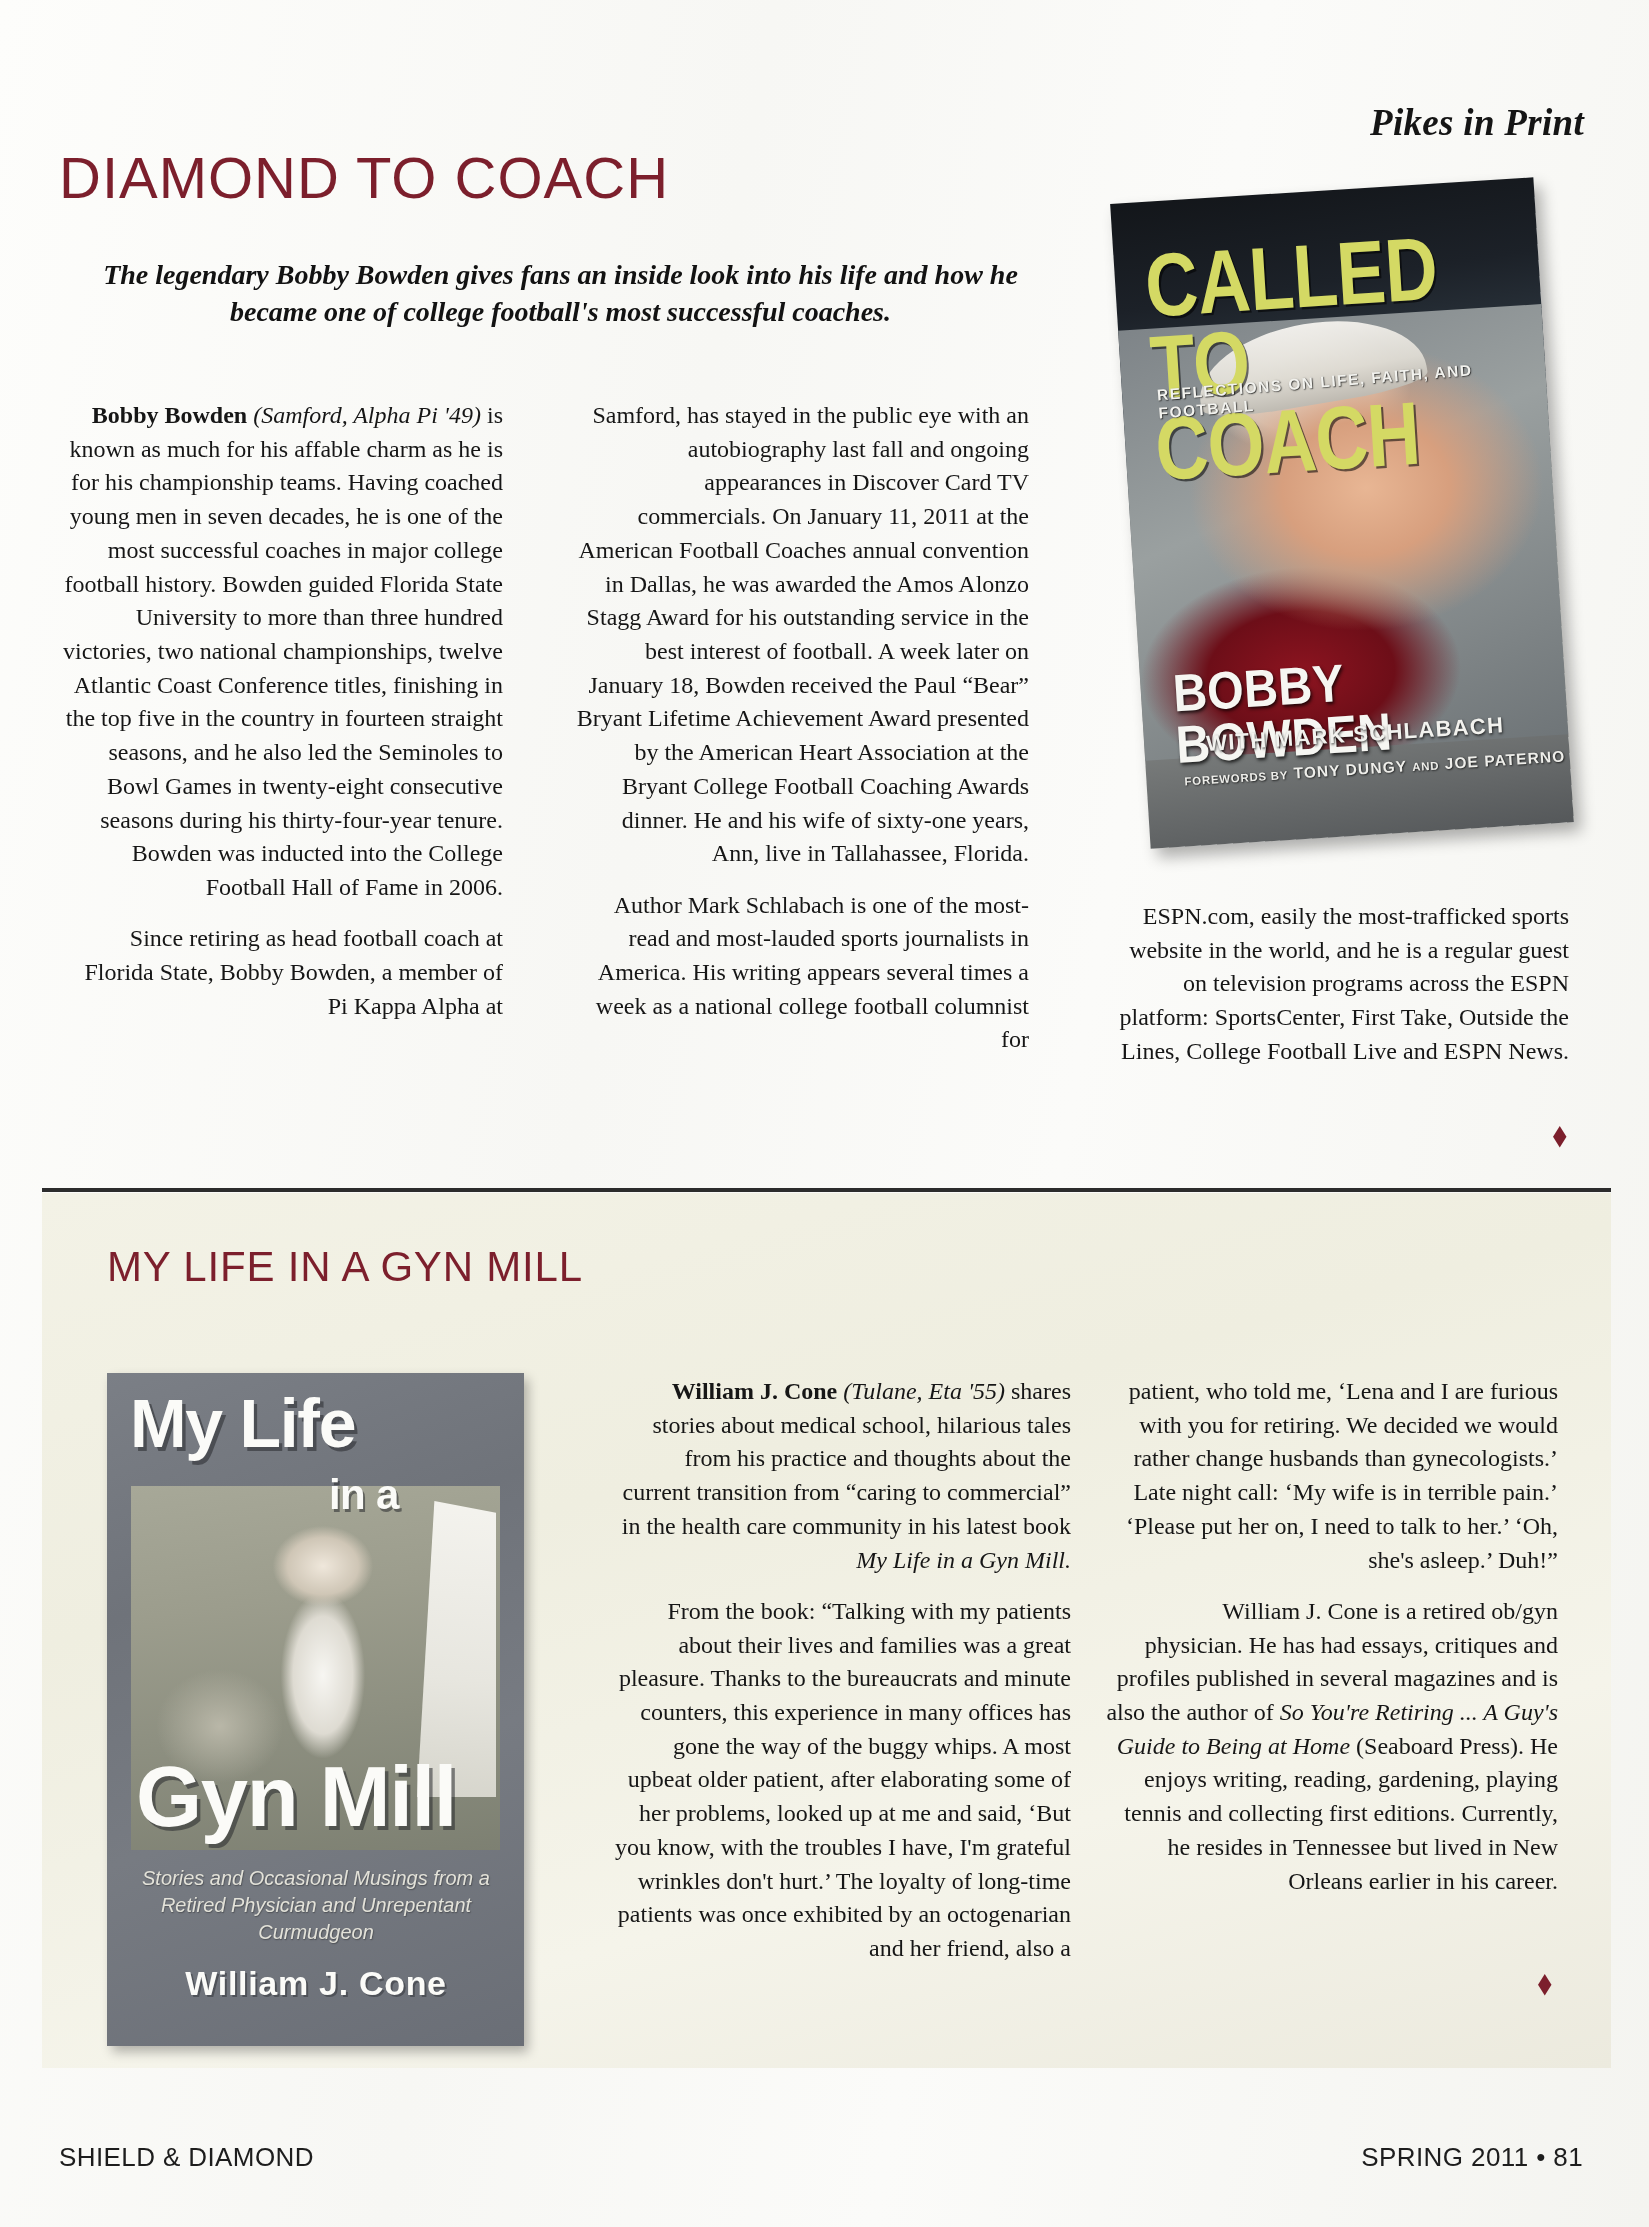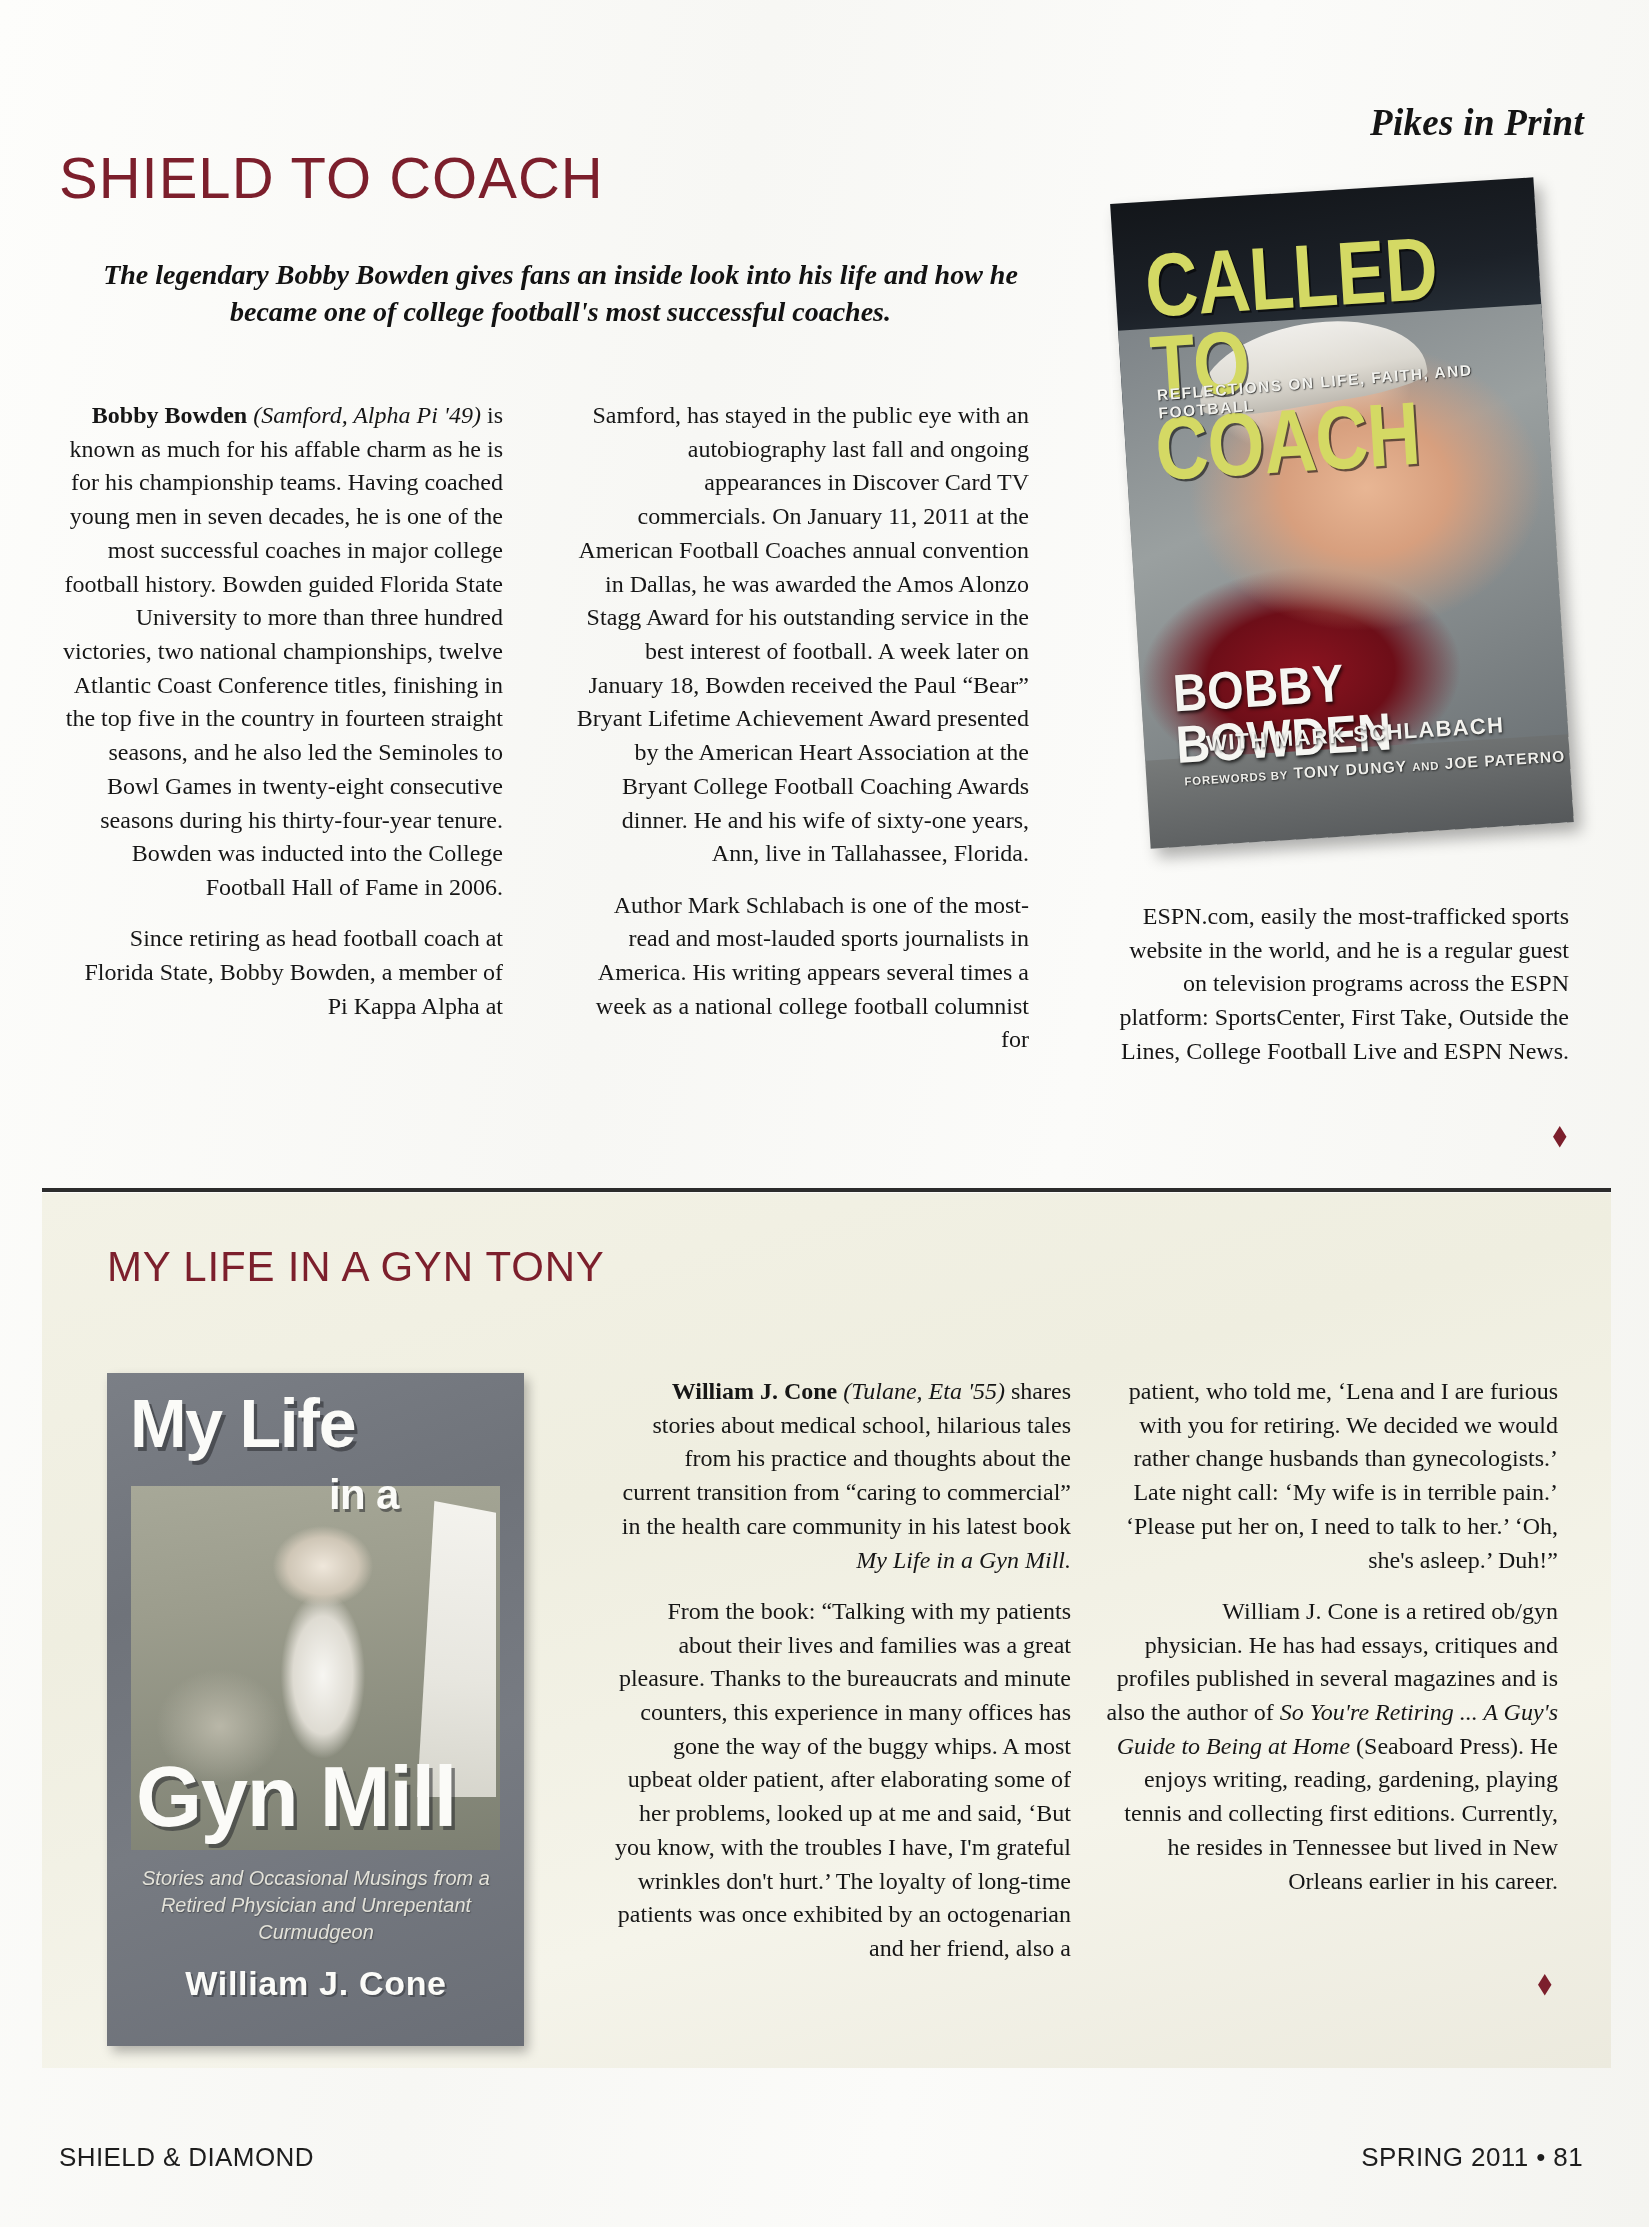--- a/index.html
+++ b/index.html
@@ -239,21 +239,21 @@
 </style>
 </head>
 <body>
 
 <div class="page">
 
   <div class="running-head">Pikes in Print</div>
 
   <div class="art1">
 
-    <div class="headline">SHIELD TO COACH</div>
+    <div class="headline">DIAMOND TO COACH</div>
 
     <div class="deck">The legendary Bobby Bowden gives fans an inside look into his life and how he became one of college football's most successful coaches.</div>
 
     <div class="col" id="a1c1">
       <p class="first">
         <b>Bobby Bowden</b> <i>(Samford, Alpha Pi '49)</i><span> is known as much for his affable charm as he is for his championship teams. Having coached young men in seven decades, he is one of the most successful coaches in major college football history. Bowden guided Florida State University to more than three hundred victories, two national championships, twelve Atlantic Coast Conference titles, finishing in the top five in the country in fourteen straight seasons, and he also led the Seminoles to Bowl Games in twenty-eight consecutive seasons during his thirty-four-year tenure. Bowden was inducted into the College Football Hall of Fame in 2006.</span>
       </p>
       <p><span>Since retiring as head football coach at Florida State, Bobby Bowden, a member of Pi Kappa Alpha at</span></p>
     </div>
 
@@ -286,21 +286,21 @@
       </div>
     </div>
 
     <div class="endmark" id="end1"></div>
   </div>
 
   <div class="divider"></div>
 
   <div class="art2">
 
-    <div class="headline2">MY LIFE IN A GYN TONY</div>
+    <div class="headline2">MY LIFE IN A GYN MILL</div>
 
 
     <div class="cover2">
       <div class="c2-photo"></div>
       <div class="c2-t1">My Life</div>
       <div class="c2-t2">in a</div>
       <div class="c2-t3">Gyn Mill</div>
       <div class="c2-sub">Stories and Occasional Musings from a Retired Physician and Unrepentant Curmudgeon</div>
       <div class="c2-author">William J. Cone</div>
     </div>

